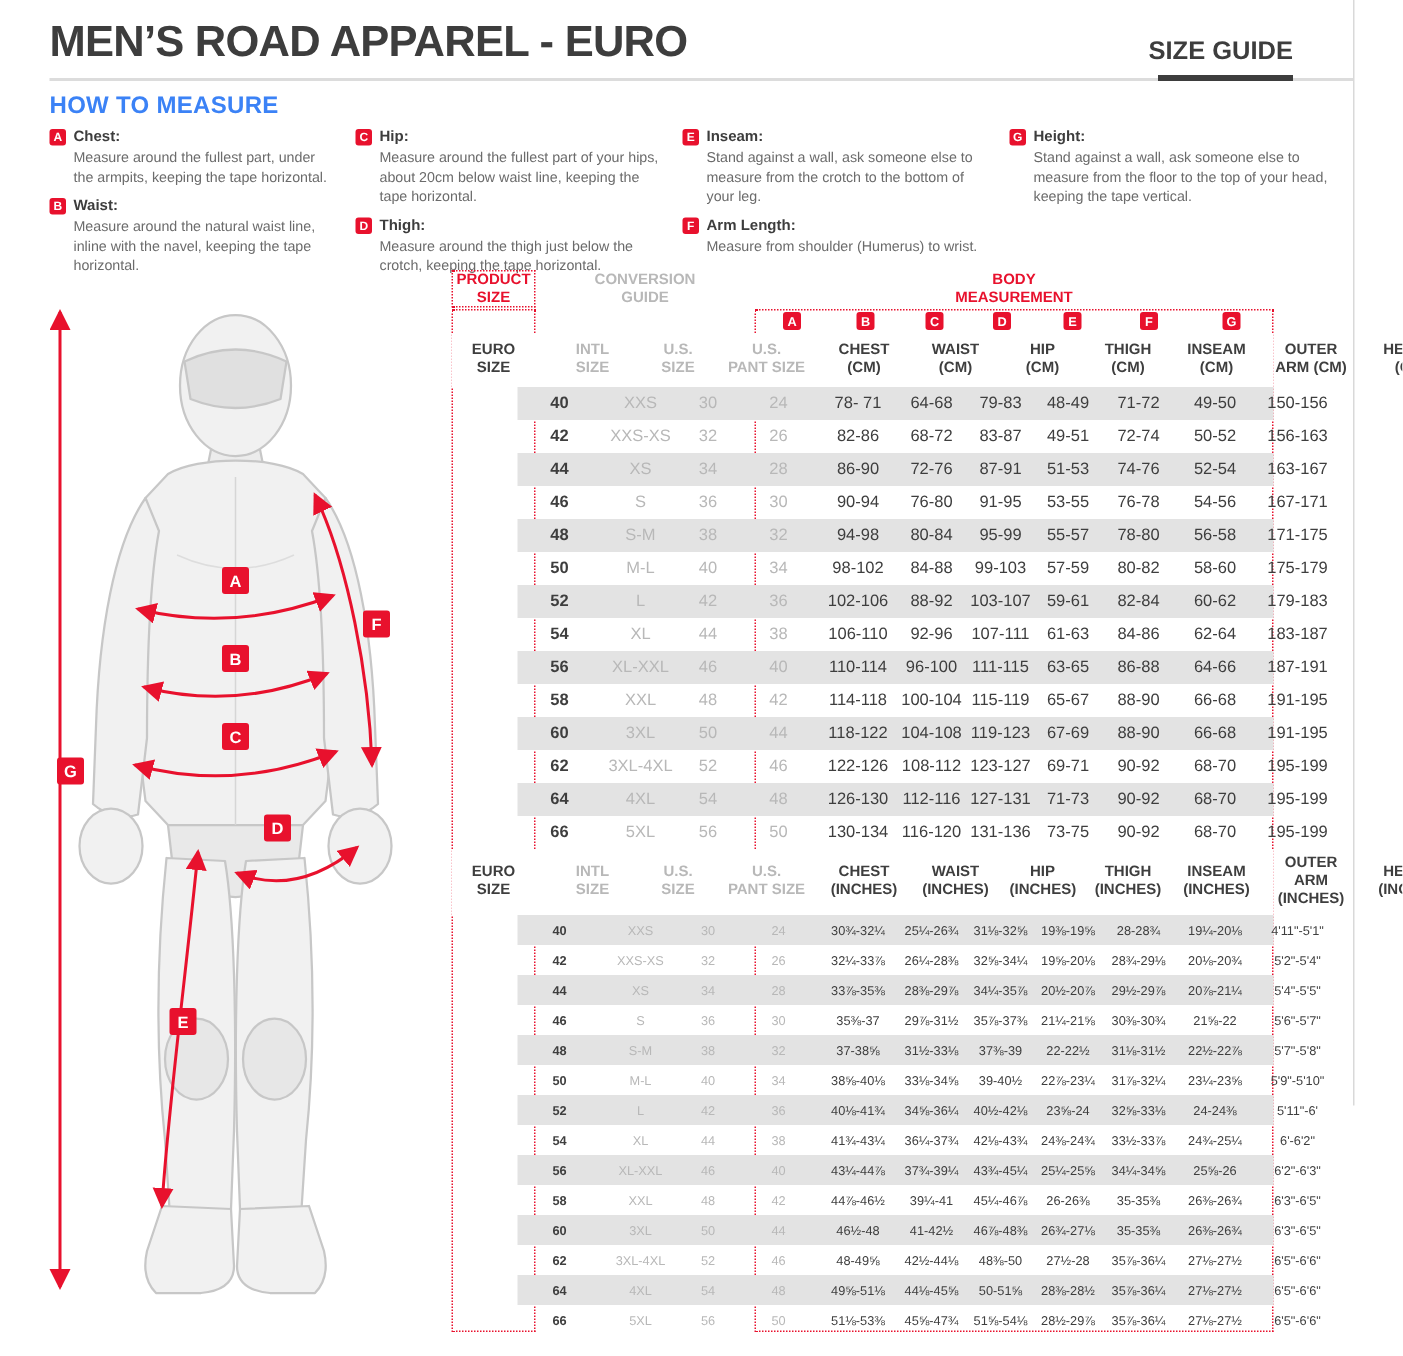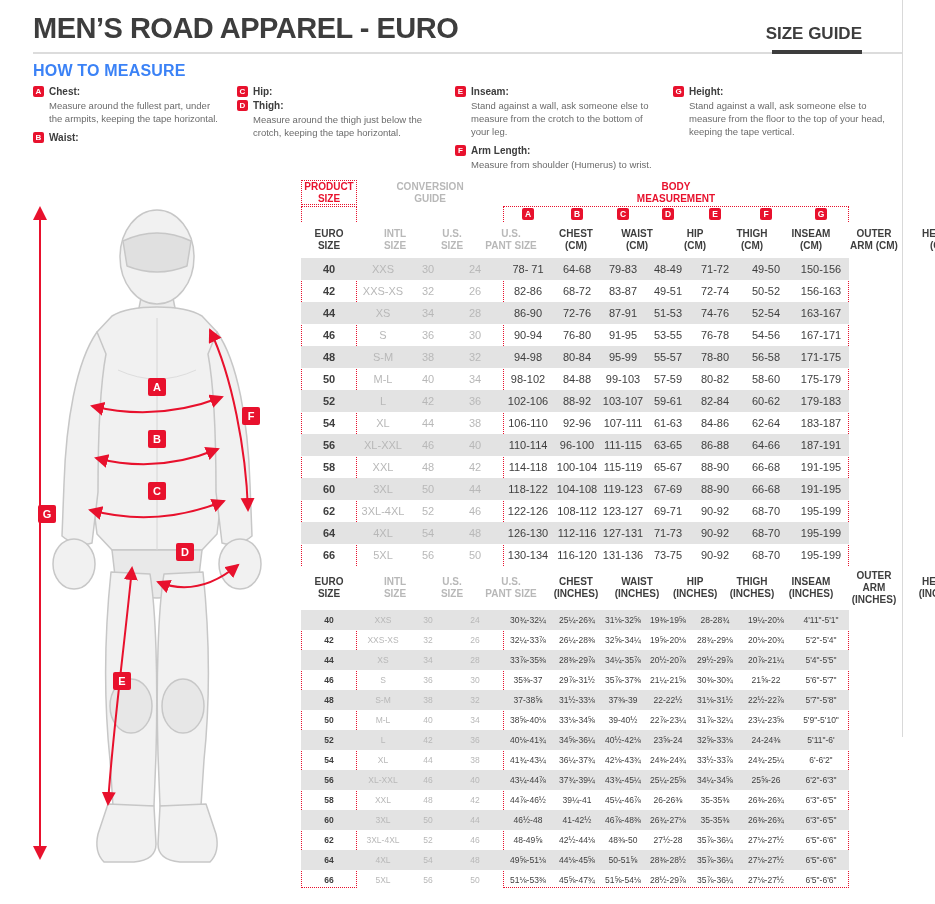--- a/index.html
+++ b/index.html
@@ -28,21 +28,21 @@
   .sec-body{left:202px;width:346px;color:#e8112d;}
   .dotted{position:absolute;border:1px dotted #e8112d;box-sizing:border-box;}
   .ps-box{left:0;top:0;width:56px;height:25px;}
   .euro-box{left:0;top:26px;width:56px;height:682px;}
   .meas-box{left:202px;top:26px;width:346px;height:682px;}
   .tgrid{position:absolute;left:0;top:26px;width:548px;}
   .badge-row{display:flex;height:16px;align-items:center;}
   .badge-sp{width:202px;flex:0 0 auto;}
   .bcell{display:flex;justify-content:center;align-items:center;flex:0 0 auto;}
   .bcell .lbadge{width:12px;height:12px;font-size:8.5px;}
-  .trow{display:flex;align-items:center;height:22px;font-size:11px;}
+  .trow{display:flex;align-items:center;height:22px;font-size:11px;margin-left:44px;}
   .tbody-inch .trow{height:20px;font-size:8.5px;}
   .trow.even{background:#e3e3e3;}
   .tcell{text-align:center;color:#3e3e3e;flex:0 0 auto;box-sizing:border-box;}
   .c0{width:56px;font-weight:bold;}
   .c1{width:52px;color:#b8b8b8;}.c2{width:38px;color:#b8b8b8;}.c3{width:56px;color:#b8b8b8;}
   .c4{width:50px}.c5{width:48px}.c6{width:44px}.c7{width:46px}.c8{width:48px}.c9{width:54px}.c10{width:56px}
   .hrow{display:flex;align-items:center;height:36px;background:#fff;gap:12px;}
   .hrow .tcell{font-weight:bold;color:#3e3e3e;white-space:pre-line;font-size:10px;line-height:1.2;}
   .hrow .c1,.hrow .c2,.hrow .c3{color:#b8b8b8;font-weight:bold;}
   .hrow-inch{height:44px;}
@@ -66,28 +66,30 @@
           <span class="lbadge">A</span>
           <span class="m-label">Chest:</span>
         </div>
       <div class="m-desc">Measure around the fullest part, under the armpits, keeping the tape horizontal.</div>
     </div>
     <div class="m-item">
       <div class="m-head">
           <span class="lbadge">B</span>
           <span class="m-label">Waist:</span>
         </div>
+      <div class="m-desc">Measure around the natural waist line, inline with the navel, keeping the tape horizontal.</div>
     </div>
   </div>
   <div class="mcol mcol2">
     <div class="m-item">
       <div class="m-head">
           <span class="lbadge">C</span>
           <span class="m-label">Hip:</span>
         </div>
+      <div class="m-desc">Measure around the fullest part of your hips, about 20cm below waist line, keeping the tape horizontal.</div>
     </div>
     <div class="m-item">
       <div class="m-head">
           <span class="lbadge">D</span>
           <span class="m-label">Thigh:</span>
         </div>
       <div class="m-desc">Measure around the thigh just below the crotch, keeping the tape horizontal.</div>
     </div>
   </div>
   <div class="mcol mcol3">

